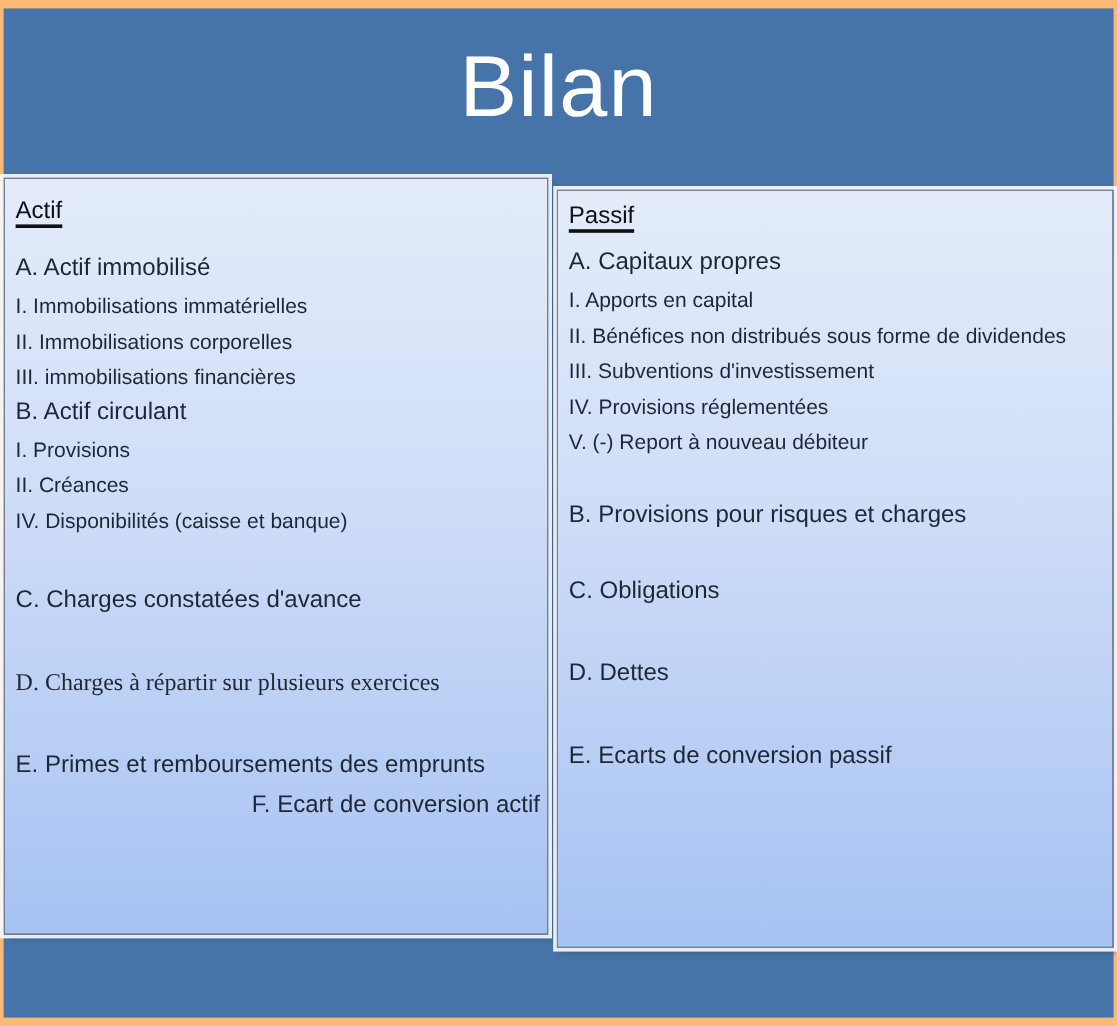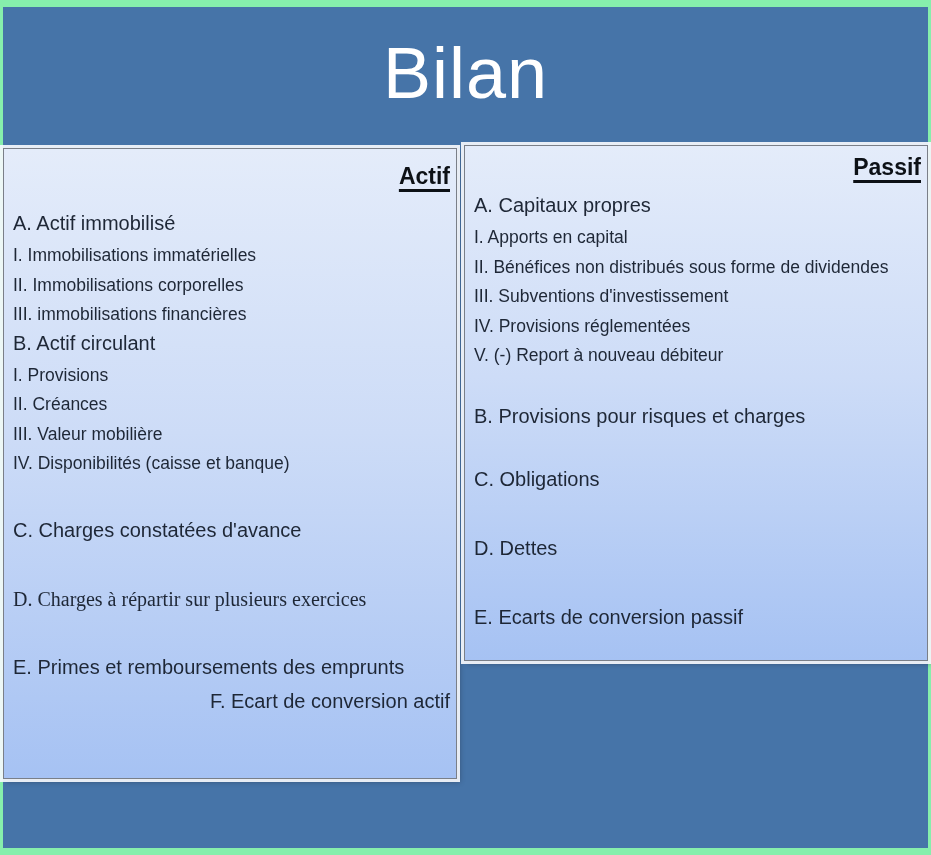--- a/index.html
+++ b/index.html
@@ -1,20 +1,20 @@
 <!DOCTYPE html>
 <html><head>
 <meta charset="utf-8">
 <style>
   * { margin:0; padding:0; box-sizing:border-box; }
   html,body { background:#ffffff; }
   .canvas {
     position:relative;
     width:931px; height:855px;
-    background:#86efac;
+    background:#fdba74;
     overflow:hidden;
     font-family:"Liberation Sans","DejaVu Sans",sans-serif;
   }
   .slide-bg {
     position:absolute;
     left:3px; top:7px;
     width:925px; height:841px;
     background:#4674a8;
   }
   .banner-title {
@@ -30,26 +30,26 @@
   .panel {
     position:absolute;
     background:linear-gradient(180deg,#e4ecfa 0%,#cddcf7 45%,#a6c2f3 100%);
     border:1px solid #7a7f88;
     box-shadow:0 0 0 3px rgba(246,249,253,0.92), 3px 3px 5px rgba(40,50,70,0.45);
     padding-left:9px;
     padding-right:6px;
     color:#1e2736;
   }
   .panel-actif  { left:3px;   top:148px; width:454px; height:631px; }
-  .panel-passif { left:464px; top:145px; width:464px; height:516px; }
+  .panel-passif { left:464px; top:158px; width:464px; height:632px; }
   .panel-title {
-    font-size:23px;
+    font-size:20px;
     line-height:34px;
-    font-weight:bold;
-    text-align:right;
+    font-weight:normal;
+    text-align:left;
     color:#0d1116;
     text-decoration:underline;
     text-decoration-thickness:2.5px;
     text-underline-offset:5px;
   }
   .panel-actif  .panel-title { margin-top:10px; }
   .panel-passif .panel-title { margin-top:4px; }
   .group-label { font-size:20px;   line-height:26px;   color:#1e2736; }
   .sub-list    { margin-top:5px; }
   .sub-item    { font-size:17.5px; line-height:29.5px; color:#1e2736; }
@@ -73,21 +73,20 @@
         <div class="sub-item">II. Immobilisations corporelles</div>
         <div class="sub-item">III. immobilisations financières</div>
       </div>
     </div>
 
     <div style="">
       <div class="group-label">B. Actif circulant</div>
       <div class="sub-list">
         <div class="sub-item">I. Provisions</div>
         <div class="sub-item">II. Créances</div>
-        <div class="sub-item">III. Valeur mobilière</div>
         <div class="sub-item">IV. Disponibilités (caisse et banque)</div>
       </div>
     </div>
 
     <div style="margin-top:38px;">
       <div class="group-label">C. Charges constatées d'avance</div>
     </div>
 
     <div style="margin-top:43px;font-family:Liberation Serif, serif;">
       <div class="group-label">D. Charges à répartir sur plusieurs exercices</div>

